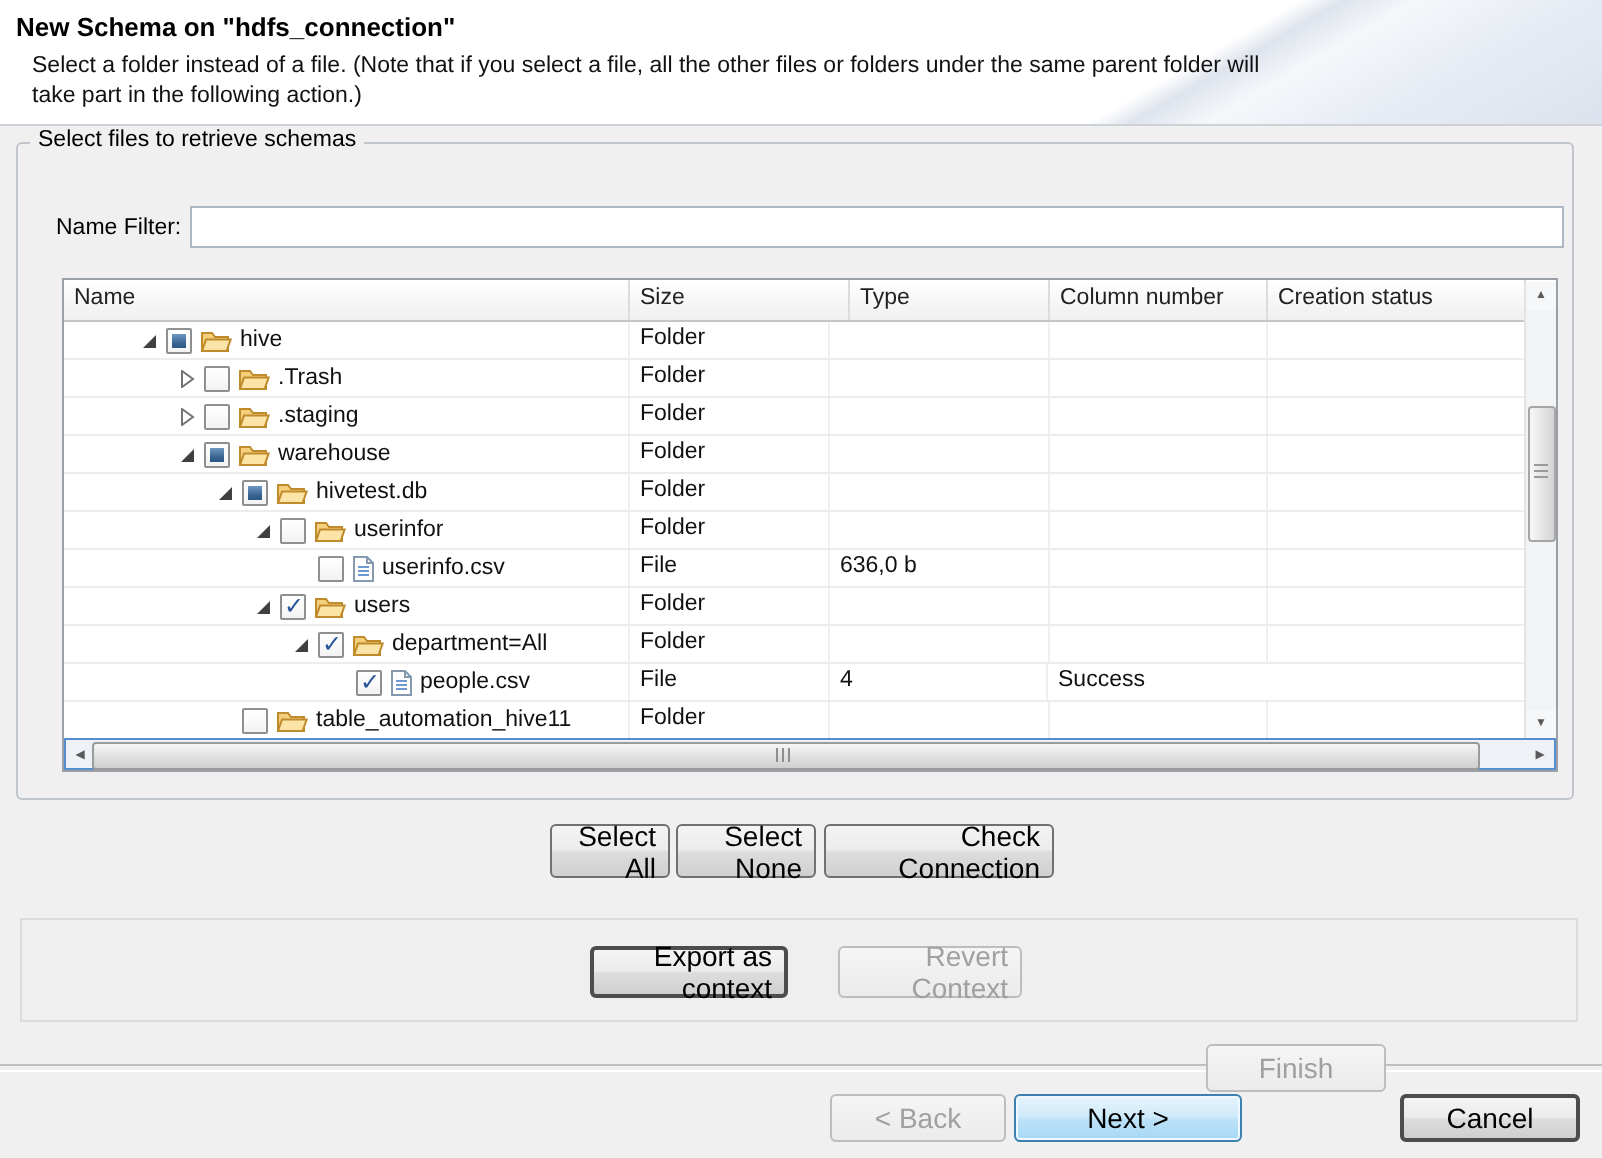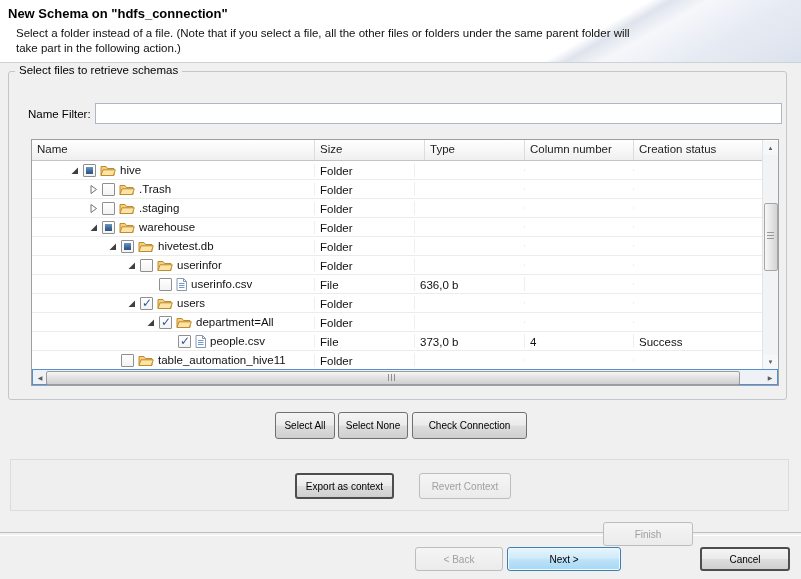--- a/index.html
+++ b/index.html
@@ -27,21 +27,21 @@
   .tbl-head{position:absolute;left:0;top:0;right:15px;height:20px;display:flex;
     background:linear-gradient(#ffffff,#f6f6f6 60%,#efefef);border-bottom:1px solid #c5c5c5;}
   .hcell{box-sizing:border-box;padding:3px 0 12px 5px;font-size:11.5px;color:#222;border-right:1px solid #dcdcdc;overflow:hidden;white-space:nowrap;}
   .col-name{width:283px;}
   .col-type{width:100px;}
   .col-size{width:110px;}
   .col-colnum{width:109px;}
   .col-status{flex:1;}
 
   .tbl-body{position:absolute;left:0;top:21px;right:15px;bottom:16px;overflow:hidden;}
-  .tree-row{display:flex;height:18px;border-bottom:1px solid #ececec;background:#fff;align-items:center;}
+  .tree-row{display:flex;height:18px;border-bottom:1px solid #ececec;background:#fff;}
   .cell{box-sizing:border-box;font-size:11.5px;color:#111;border-right:1px solid #efefef;overflow:hidden;white-space:nowrap;}
   .cell-plain{padding:2px 0 0 5px;}
   .namecell{display:flex;align-items:center;}
   .indent{display:inline-block;height:1px;flex:none;}
   .arrow{width:13px;flex:none;display:flex;align-items:center;justify-content:flex-start;}
   .cb{width:13px;height:13px;flex:none;box-sizing:border-box;border:1px solid #8e8f8f;background:linear-gradient(#ffffff,#f3f3f3);
     position:relative;margin-right:4px;border-radius:1px;}
   .cb-partial::after{content:"";position:absolute;left:2px;top:2px;right:2px;bottom:2px;
     background:linear-gradient(#6e97c0,#35618f 70%,#2d5886);}
   .cb-checked::after{content:"\2713";position:absolute;left:1px;top:-2px;font-size:12px;font-weight:bold;color:#2a5598;}
@@ -64,21 +64,21 @@
   .h-left{left:0;}
   .h-right{right:0;}
   .h-thumb{position:absolute;left:13px;top:1px;width:692px;height:12px;border:1px solid #9b9b9b;border-radius:2px;
     background:linear-gradient(#f6f6f6,#dfdfdf 55%,#cfcfcf);}
   .h-grip{position:absolute;left:50%;top:2px;margin-left:-5px;width:9px;height:7px;
     background:repeating-linear-gradient(90deg,#8f8f8f 0 1px,transparent 1px 3px);}
 
   
   .btn{position:absolute;box-sizing:border-box;border:1px solid #707070;border-radius:3px;
     background:linear-gradient(#f4f4f4,#ebebeb 48%,#dddddd 52%,#cfcfcf);
-    font-family:inherit;font-size:10px;color:#000;display:flex;align-items:center;justify-content:center;cursor:default;}
+    font-family:inherit;font-size:14px;color:#000;display:flex;align-items:center;justify-content:center;cursor:default;text-align:right;}
   .btn-dark{border:2px solid #4d4d4d;}
   .btn-disabled{border:1px solid #bdbdbd;background:linear-gradient(#f5f5f5,#ebebeb);color:#a0a0a0;}
   .btn-next{border:1px solid #3c7fb1;background:linear-gradient(#e7f5fd,#cfeafa 46%,#bce2f8 54%,#a6d8f5);
     box-shadow:inset 0 0 0 1px #eef8fe;}
 
   .b-selectall{left:275px;top:412px;width:60px;height:27px;}
   .b-selectnone{left:338px;top:412px;width:70px;height:27px;}
   .b-checkconn{left:412px;top:412px;width:115px;height:27px;}
 
   .context-band{position:absolute;left:10px;top:459px;width:779px;height:52px;box-sizing:border-box;
@@ -352,21 +352,20 @@
           <path d="M1 0.5 L7.5 0.5 L10.5 3.5 L10.5 12.5 L1 12.5 Z" fill="#ffffff" stroke="#8598ad"></path>
           <path d="M7.5 0.5 L7.5 3.5 L10.5 3.5" fill="none" stroke="#8598ad"></path>
           <line x1="3" y1="5.5" x2="8.5" y2="5.5" stroke="#6f97d0"></line>
           <line x1="3" y1="7.5" x2="8.5" y2="7.5" stroke="#6f97d0"></line>
           <line x1="3" y1="9.5" x2="8.5" y2="9.5" stroke="#6f97d0"></line>
         </svg>
       </span>
       <span class="node-label">people.csv</span>
     </div>
     <div class="cell cell-plain col-type">File</div>
-    <div class="cell cell-plain col-size">373,0 b</div>
     <div class="cell cell-plain col-colnum">4</div>
     <div class="cell cell-plain col-status">Success</div>
   </div>
           <div class="tree-row">
     <div class="cell col-name namecell">
       <span class="indent" style="width: 76px;"></span>
       <span class="arrow">
         
         
       </span>

